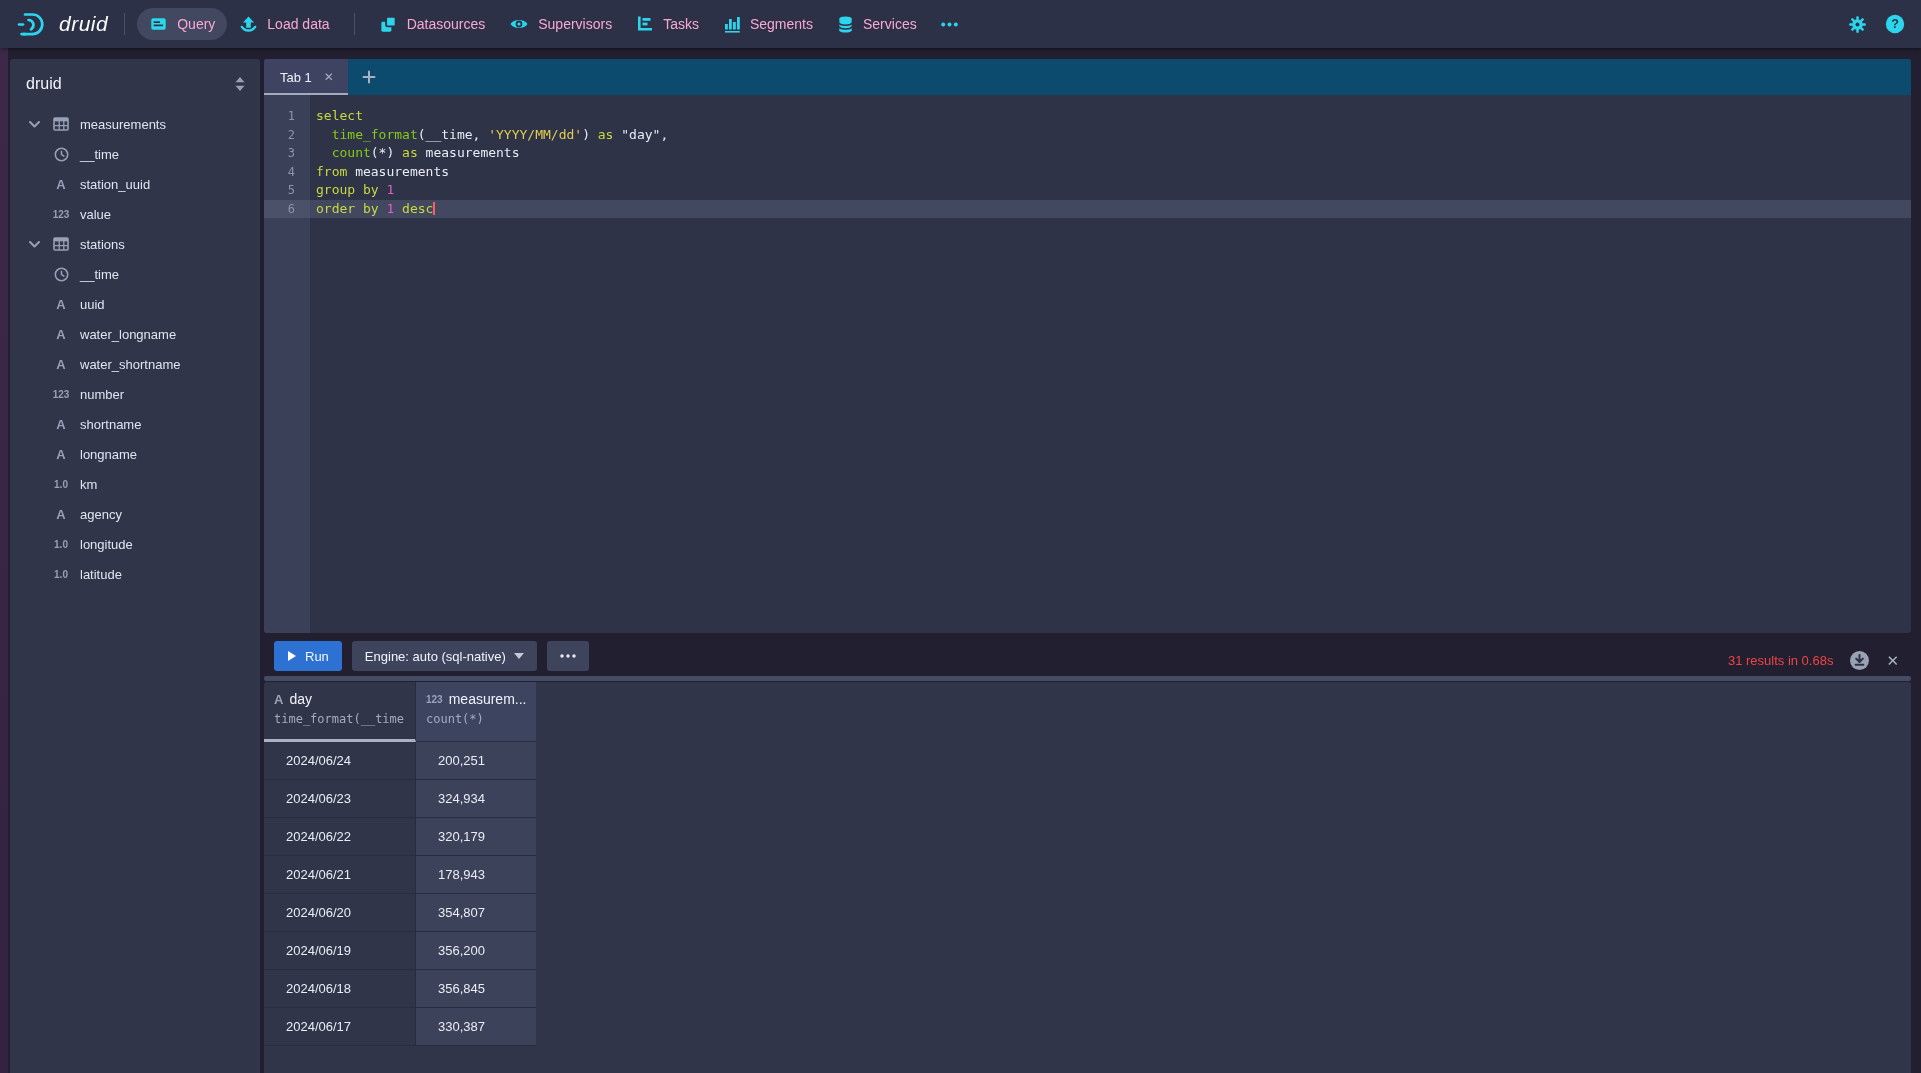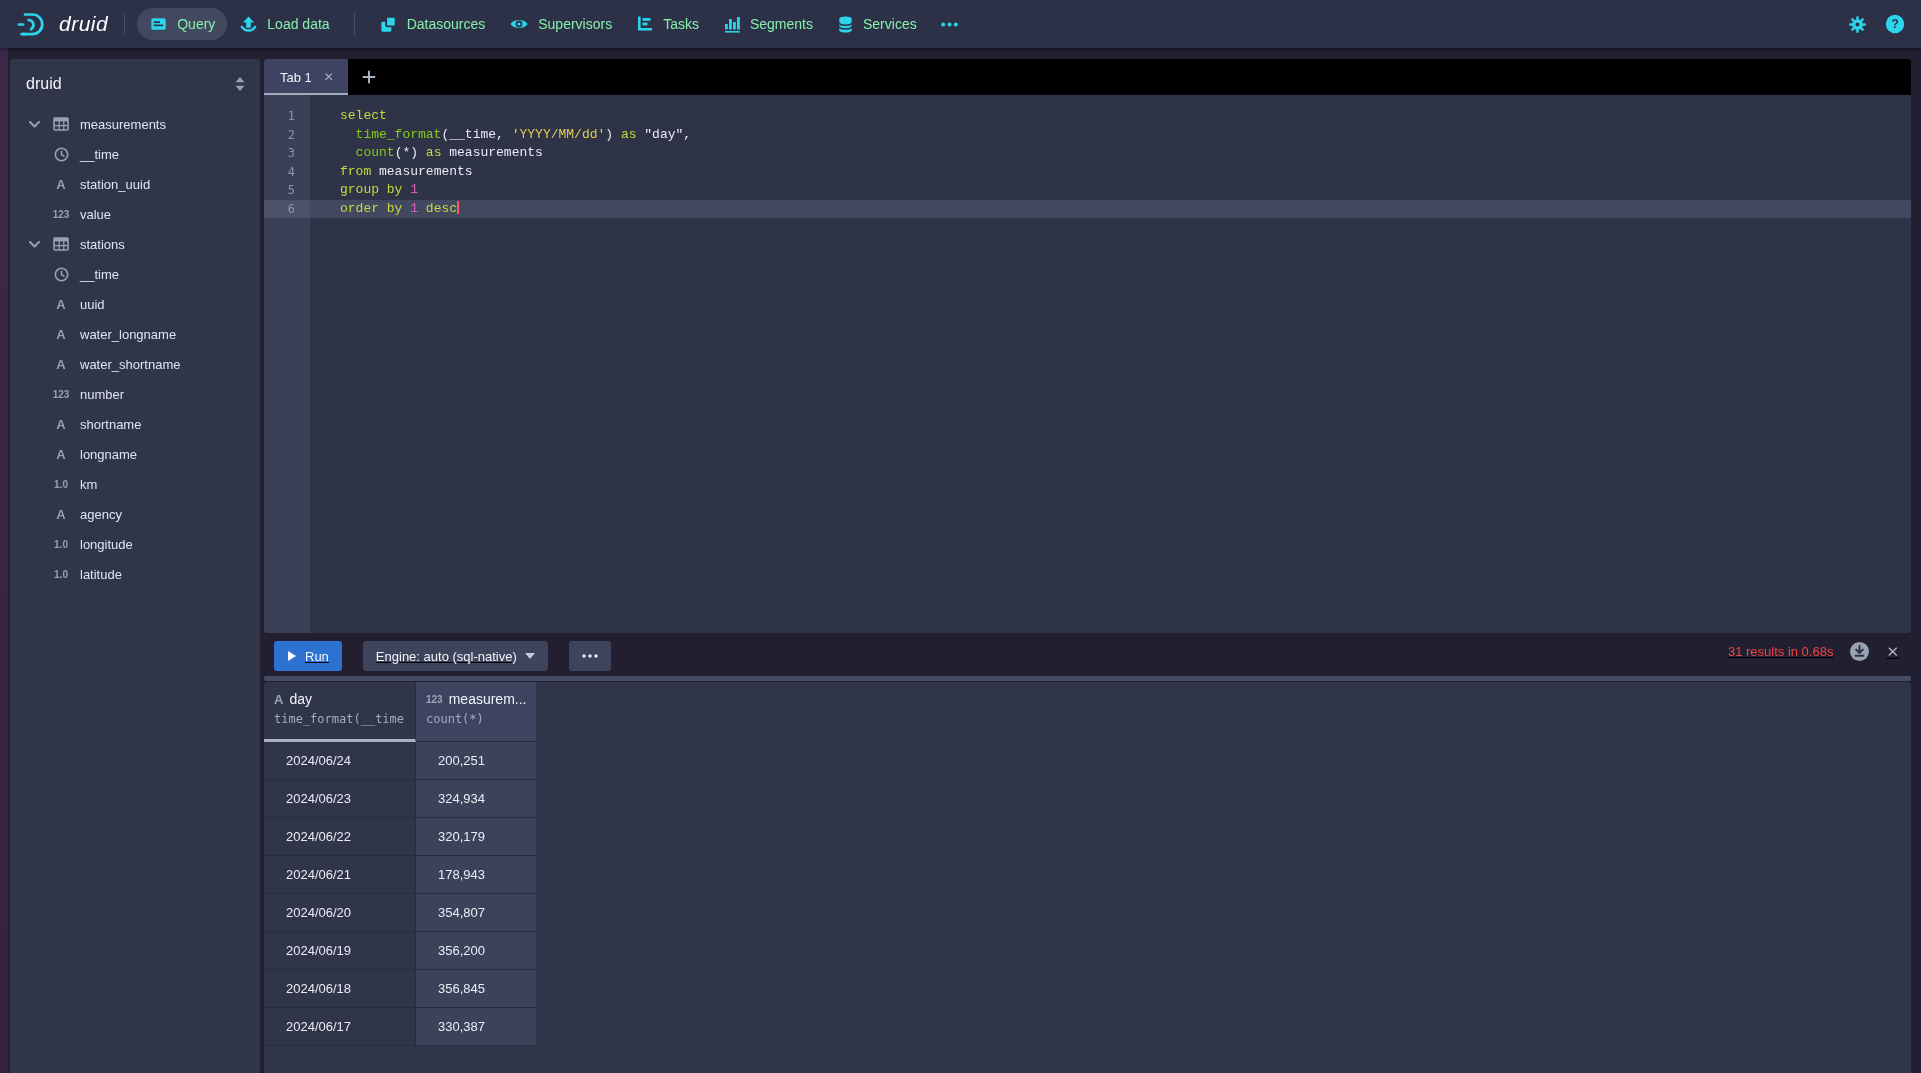--- a/index.html
+++ b/index.html
@@ -13,21 +13,21 @@
     background:linear-gradient(180deg,#3d2849,#342243); }
 
   
   .topnav { position:absolute; left:0; top:0; width:1921px; height:48px;
     background:#2d3148; display:flex; align-items:center; padding:0 16px;
     box-shadow:0 1px 4px rgba(0,0,0,.45); z-index:10; }
   .logo { display:flex; align-items:center; gap:9px; margin-right:4px; cursor:pointer; }
   .logo-text { color:#ffffff; font-size:21px; font-style:italic; letter-spacing:.5px; }
   .nav-divider { width:1px; height:22px; background:#4a5069; margin:0 12px; }
   .nav-items { display:flex; align-items:center; }
-  .nav-item { display:flex; align-items:center; gap:9px; color:#86efac; font-size:14px;
+  .nav-item { display:flex; align-items:center; gap:9px; color:#f9a8d4; font-size:14px;
     padding:7px 12px; border-radius:16px; cursor:pointer; white-space:nowrap; }
   .nav-item.active { background:#42485f; }
   .nav-right { margin-left:auto; display:flex; align-items:center; gap:18px; }
   .nav-icon-btn { display:flex; align-items:center; cursor:pointer; }
 
   
   .sidebar { position:absolute; left:10px; top:59px; width:250px; bottom:0;
     background:#30354a; border-radius:3px 3px 0 0; }
   .sidebar-header { display:flex; align-items:center; justify-content:space-between;
     padding:16px 14px 12px 16px; }
@@ -38,45 +38,45 @@
   .chev-box { width:16px; display:flex; justify-content:center; }
   .type-box { width:22px; display:flex; justify-content:center; align-items:center;
     color:#97a0b6; flex:0 0 22px; }
   .glyph-A { font-size:13px; font-weight:bold; }
   .glyph-sm { font-size:10px; font-weight:bold; letter-spacing:0; }
   .tree-label { color:#dfe5f0; font-size:13px; }
 
   
   .query-panel { position:absolute; left:264px; top:59px; right:10px; height:574px;
     background:#2e3347; border-radius:3px; overflow:hidden; display:flex; flex-direction:column; }
-  .tabbar { height:36px; background:#000000; display:flex; align-items:center; flex:0 0 36px; }
+  .tabbar { height:36px; background:#0c4a6e; display:flex; align-items:center; flex:0 0 36px; }
   .tab { position:relative; height:36px; display:flex; align-items:center; gap:12px;
     padding:0 14px 0 16px; background:#3d4360; cursor:pointer; }
   .tab-label { color:#f0f3f8; font-size:13px; }
   .tab-close { color:#a9b1c4; font-size:12px; cursor:pointer; }
   .tab-underline { position:absolute; left:0; right:0; bottom:0; height:2px; background:#a2aabd; }
   .new-tab { color:#a9b1c4; margin:0 0 0 14px; align-self:center; cursor:pointer;
     display:flex; align-items:center; }
   .editor-body { position:relative; flex:1; cursor:text; }
   .gutter-bg { position:absolute; left:0; top:0; bottom:0; width:46px; background:#3a4058; }
   .code-rows { position:relative; padding-top:12px; font-family:"DejaVu Sans Mono", monospace; }
   .code-row { display:flex; height:18.5px; line-height:18.5px; }
   .ln { width:46px; flex:0 0 46px; text-align:right; padding-right:15px;
     color:#8b94aa; font-size:12px; }
-  .code { flex:1; padding-left:30px; white-space:pre; font-size:13px; color:#e8ecf5;font-family:Liberation Mono, monospace; }
+  .code { flex:1; padding-left:6px; white-space:pre; font-size:13px; color:#e8ecf5; }
   .code-row.active .ln { background:#4a5168; }
   .code-row.active .code { background:#414860; }
   .tk-kw { color:#c9d93e; } .tk-fn { color:#84cc16; }
   .tk-str { color:#e3cc54; } .tk-num { color:#dd5fbe; }
   .cursor { display:inline-block; width:2px; height:13px; background:#ff5a64;
     vertical-align:-2px; }
 
   
   .runbar { position:absolute; left:264px; right:10px; top:641px; height:30px;
-    display:flex; align-items:flex-start; gap:21px; padding-left:10px;text-decoration:underline; }
+    display:flex; align-items:flex-end; gap:10px; padding-left:10px; }
   .btn { height:30px; display:flex; align-items:center; gap:8px; padding:0 13px;
     border-radius:3px; background:#3e445c; color:#f2f5fa; font-size:13px; cursor:pointer; }
   .btn.primary { background:#2d72d2; }
   .runbar-right { margin-left:auto; display:flex; align-items:center; gap:16px; padding-right:12px; }
   .status-text { color:#ef4444; font-size:13px; }
   .close-x { color:#a9b1c4; font-size:15px; cursor:pointer; }
 
   .splitter { position:absolute; left:264px; right:10px; top:676px; height:5px;
     background:#454c66; border-radius:2px; cursor:row-resize; }
 

